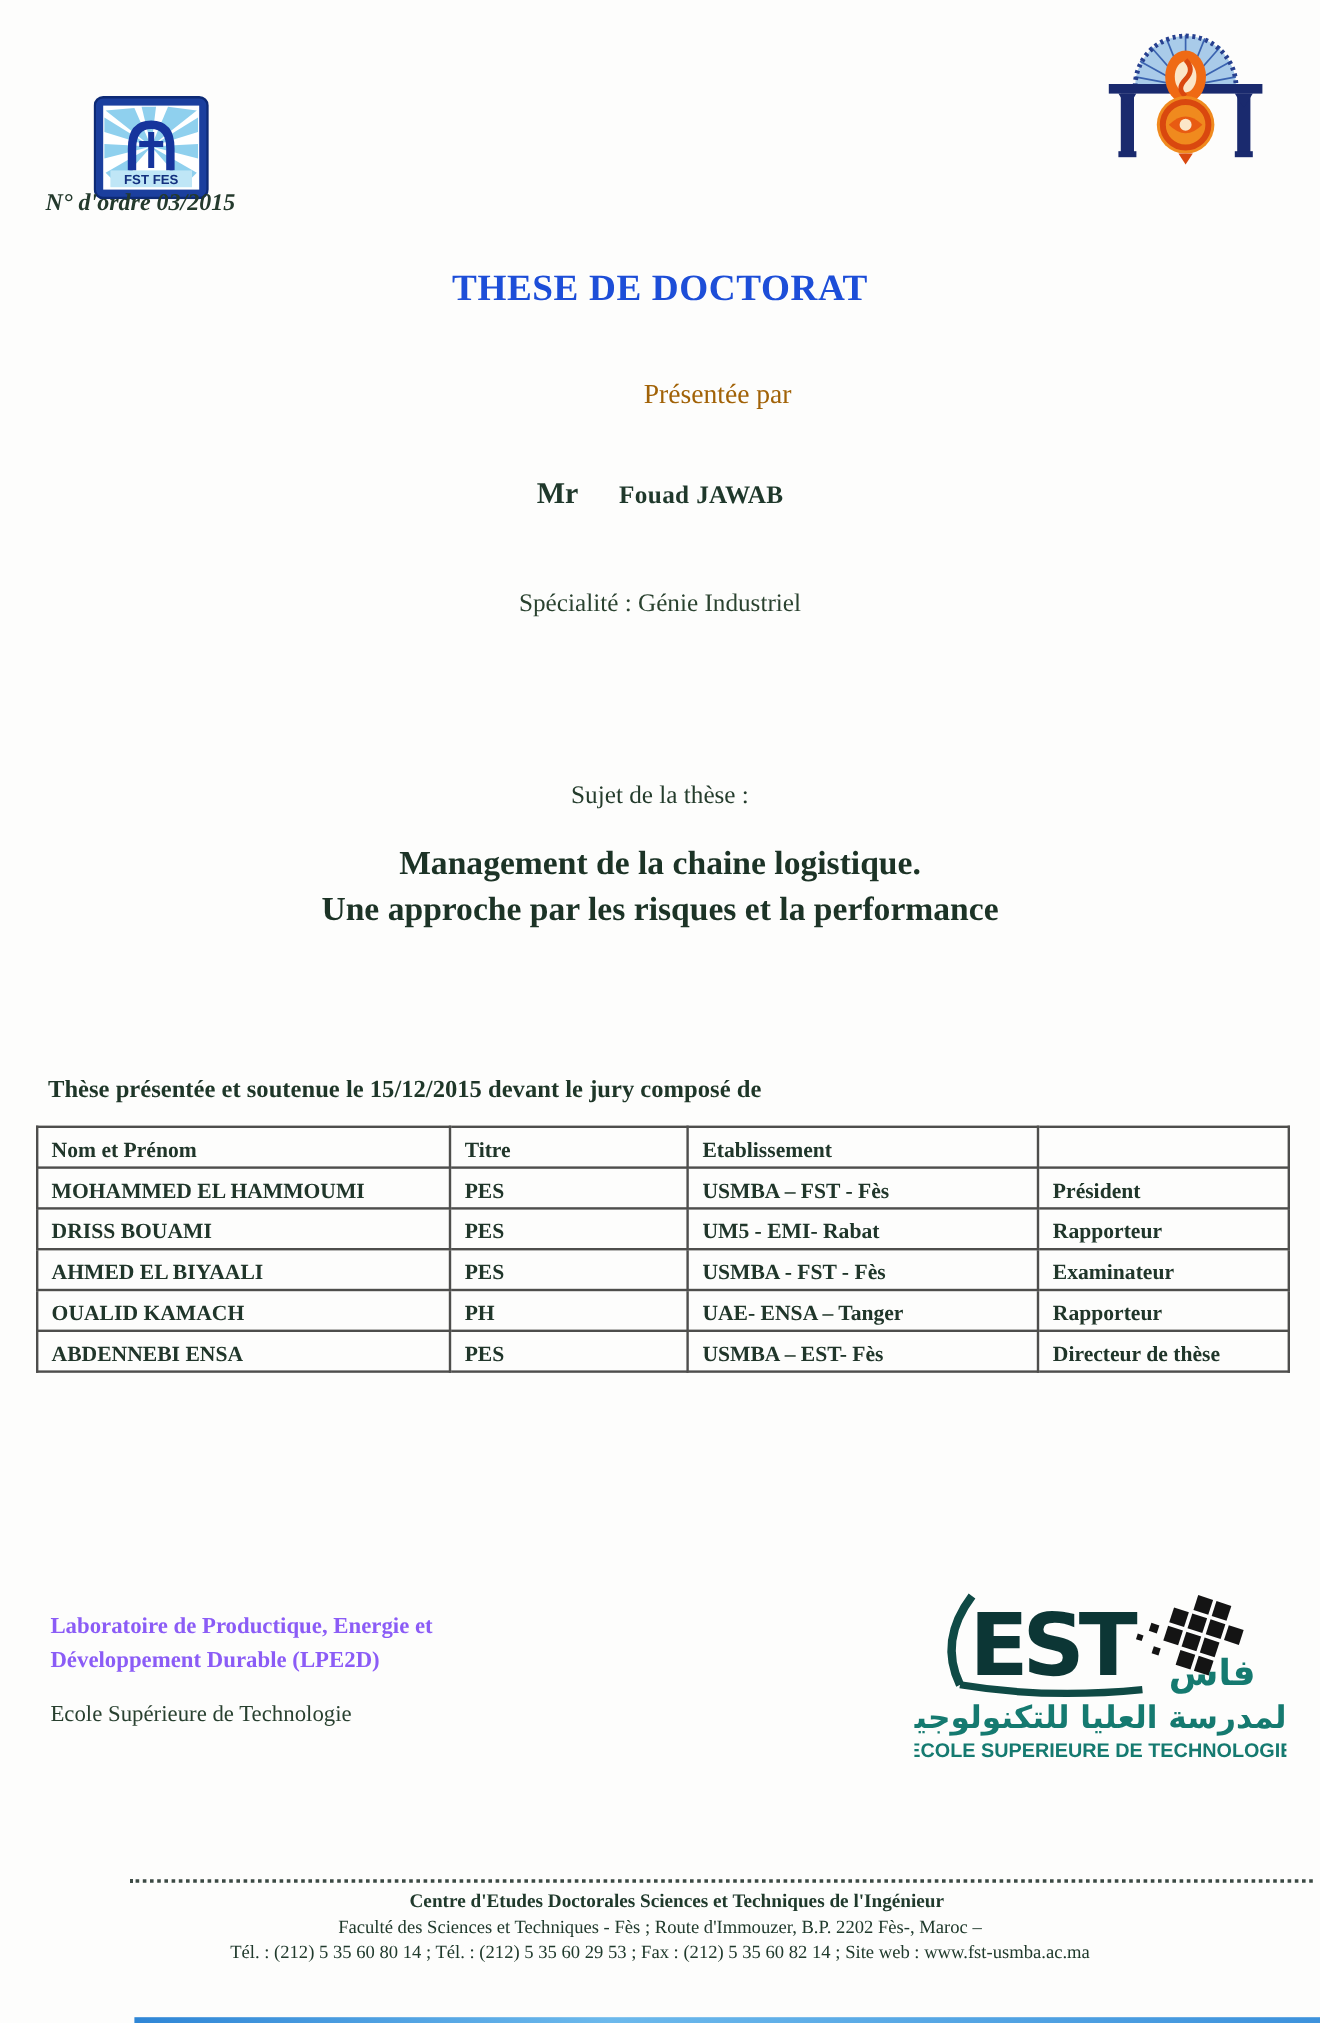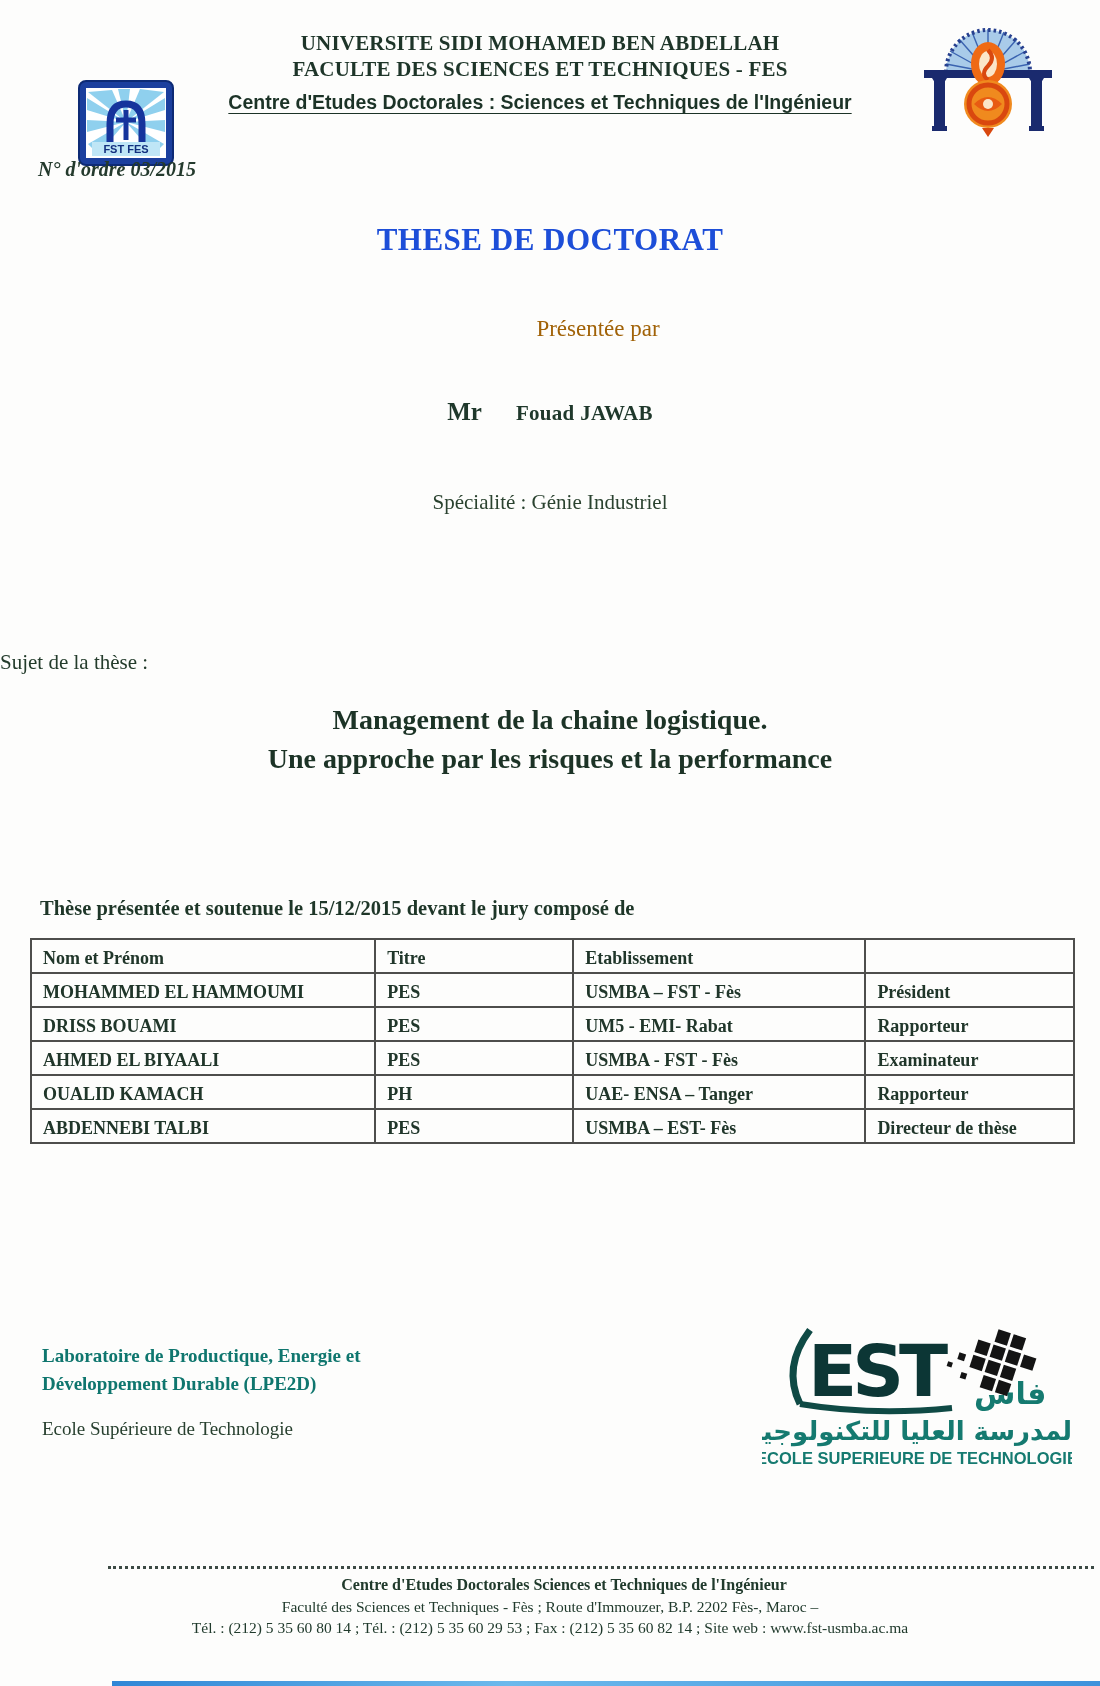--- a/index.html
+++ b/index.html
@@ -49,21 +49,21 @@
     text-align:center;font-weight:bold;color:#1f382b;
   }
   .author-prefix{font-size:25px;}
   .author-name{font-size:21px;margin-left:30px;letter-spacing:.3px;}
   .specialty{
     position:absolute;left:0;top:490px;width:100%;
     text-align:center;font-size:21px;color:#2a422f;
   }
   .subject-label{
     position:absolute;left:0;top:650px;width:100%;
-    font-size:21px;color:#243c2c;
+    text-align:center;font-size:21px;color:#243c2c;
   }
   .thesis-title{
     position:absolute;left:0;top:700px;width:100%;
     text-align:center;font-weight:bold;font-size:28px;
     line-height:39px;color:#1c3326;
   }
   
   .jury-intro{
     position:absolute;left:40px;top:897px;
     font-weight:bold;font-size:20.5px;color:#1e3628;
@@ -76,21 +76,21 @@
   table.jury th, table.jury td{
     border:2px solid #4e4e4c;
     text-align:left;padding:7px 6px 3px 11px;
     height:22px;
   }
   table.jury th{font-size:18px;}
   .col1{width:33%;} .col2{width:19%;} .col3{width:28%;} .col4{width:20%;}
   
   .lab-block{
     position:absolute;left:42px;top:1342px;
-    font-weight:bold;font-size:19px;line-height:28px;color:#0f766e;
+    font-weight:bold;font-size:19px;line-height:28px;color:#8b5cf6;
   }
   .school-line{
     position:absolute;left:42px;top:1418px;
     font-size:19px;color:#28402f;
   }
   .est-logo{position:absolute;left:762px;top:1312px;}
   
   .footer-rule{
     position:absolute;left:108px;top:1566px;width:986px;height:0;
     border-top:3px dotted #3c4a44;
@@ -133,25 +133,20 @@
         <path d="M48,30 L48,60" stroke-width="5"></path>
         <path d="M38,40 L58,40" stroke-width="5"></path>
         <path d="M30,62 Q36,68 33,72" stroke-width="4"></path>
         <path d="M66,62 Q60,68 63,72" stroke-width="4"></path>
       </g>
       <rect x="14" y="62" width="68" height="14" fill="#bfe6f6"></rect>
       <text x="48" y="73" text-anchor="middle" font-family="Liberation Sans, sans-serif" font-size="11" font-weight="bold" fill="#13307e">FST FES</text>
     </svg>
   </div>
 
-  <div class="header-text">
-    <div class="header-line1">UNIVERSITE SIDI MOHAMED BEN ABDELLAH</div>
-    <div class="header-line2">FACULTE DES SCIENCES ET TECHNIQUES - FES</div>
-    <div class="header-line3">Centre d'Etudes Doctorales : Sciences et Techniques de l'Ingénieur</div>
-  </div>
 
   <div class="usmba-logo">
     <svg width="132" height="120" viewBox="0 0 132 120">
       <g>
         <path d="M24,52 A42,42 0 0 1 108,52 Z" fill="#a9cbe9"></path>
         <g stroke="#3a63b0" stroke-width="1.4">
           <line x1="66" y1="52" x2="66" y2="9"></line>
           <line x1="66" y1="52" x2="50" y2="12"></line>
           <line x1="66" y1="52" x2="82" y2="12"></line>
           <line x1="66" y1="52" x2="37" y2="19"></line>
@@ -230,21 +225,21 @@
         <td>USMBA - FST - Fès</td>
         <td>Examinateur</td>
       </tr>
       <tr>
         <td>OUALID KAMACH</td>
         <td>PH</td>
         <td>UAE-  ENSA – Tanger</td>
         <td>Rapporteur</td>
       </tr>
       <tr>
-        <td>ABDENNEBI TALBI</td>
+        <td>ABDENNEBI ENSA</td>
         <td>PES</td>
         <td>USMBA – EST- Fès</td>
         <td>Directeur de thèse</td>
       </tr>
     </tbody>
   </table>
 
   <div class="lab-block">
     <div>Laboratoire de Productique, Energie et</div>
     <div>Développement Durable (LPE2D)</div>

